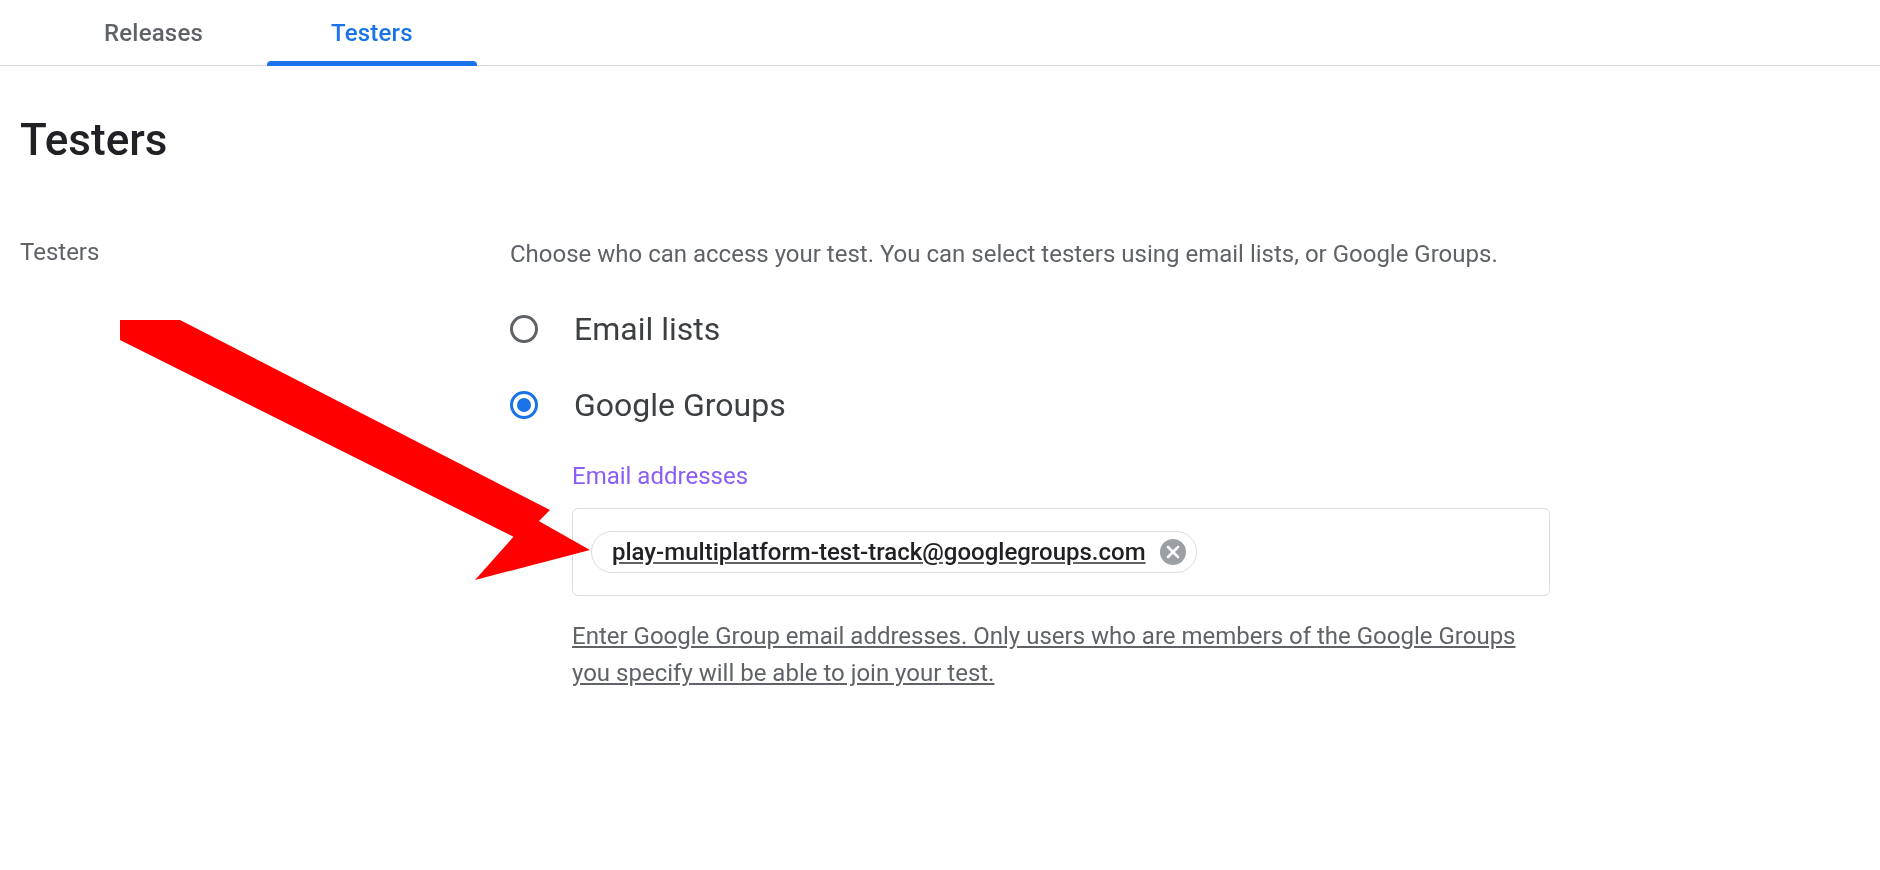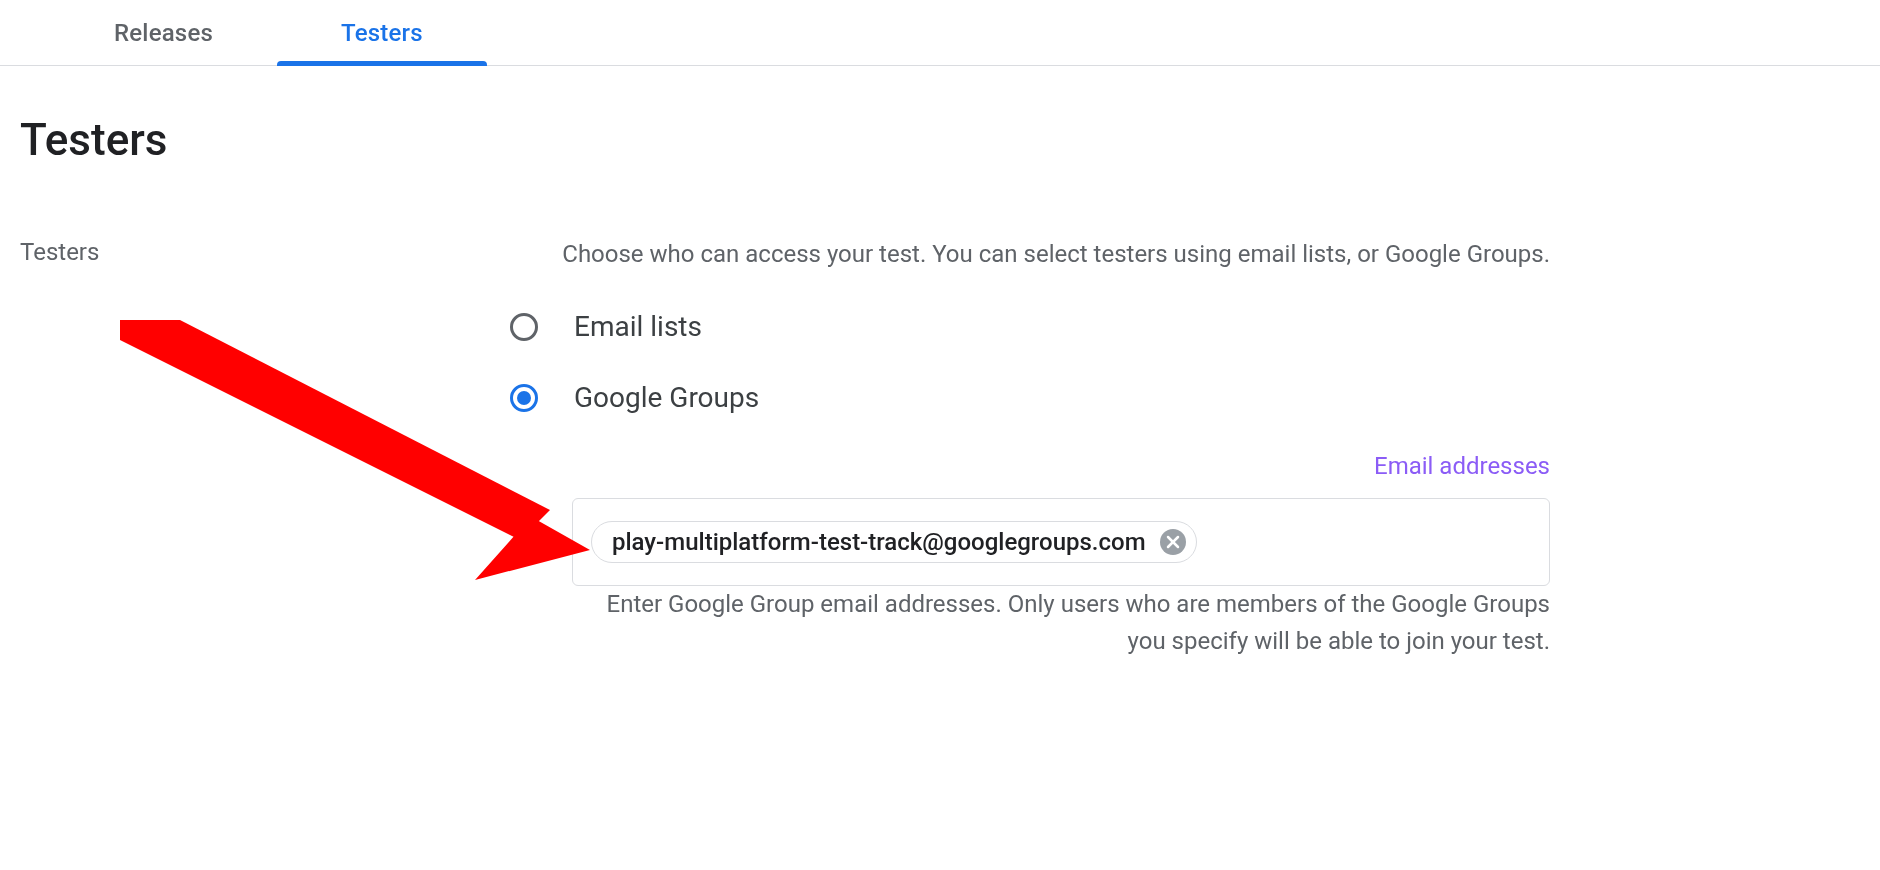--- a/index.html
+++ b/index.html
@@ -14,21 +14,21 @@
     width: 1880px;
     box-sizing: border-box;
     position: relative;
   }
 
   
   .tabs {
     display: flex;
     align-items: flex-end;
     border-bottom: 1px solid #dadce0;
-    padding-left: 50px;
+    padding-left: 40px;
     height: 66px;
     box-sizing: border-box;
   }
   .tab {
     font-size: 24px;
     font-weight: 500;
     color: #5f6368;
     padding: 18px 64px 18px 64px;
     cursor: pointer;
     position: relative;
@@ -64,21 +64,20 @@
     width: 490px;
     font-size: 24px;
     color: #5f6368;
     padding-top: 2px;
   }
   .main-col {
     flex: 1;
     max-width: 1040px;
     font-size: 24px;
     color: #5f6368;
-    text-align: right;
   }
   .description {
     color: #5f6368;
     line-height: 1.5;
     margin-bottom: 38px;
   }
 
   
   .radio-row {
     display: flex;
@@ -102,41 +101,42 @@
   .radio.checked {
     border: 3px solid #1a73e8;
   }
   .radio.checked .dot {
     width: 14px; height: 14px;
     border-radius: 50%;
     background: #1a73e8;
   }
   .radio-label {
     color: #3c4043;
-    font-size: 28px;
+    font-size: 32px;
   }
 
   
   .subfield {
     margin-left: 62px;
   }
   .sub-label {
     color: #8b5cf6;
     font-size: 24px;
     margin: 34px 0 18px 0;
   }
   .chips-box {
     border: 1px solid #dadce0;
     border-radius: 6px;
     padding: 22px 18px;
     min-height: 56px;
     display: flex;
     align-items: center;
     flex-wrap: wrap;
     box-sizing: border-box;
+    text-decoration: underline;
   }
   .chip {
     display: inline-flex;
     align-items: center;
     border: 1px solid #dadce0;
     border-radius: 9999px;
     padding: 6px 10px 6px 20px;
     font-size: 24px;
     color: #3c4043;
     background: #fff;
@@ -152,23 +152,25 @@
     margin-left: 14px;
     display: flex;
     align-items: center;
     justify-content: center;
     cursor: pointer;
   }
   .chip-x svg { width: 14px; height: 14px; }
   .chip-x line { stroke: #fff; stroke-width: 2.5; stroke-linecap: round; }
 
   .helper {
+    margin-top: 22px;
     font-size: 24px;
     line-height: 1.55;
     color: #5f6368;
+    text-decoration: underline;
   }
 
   
   .arrow {
     position: absolute;
     left: 120px;
     top: 320px;
     width: 470px;
     height: 270px;
     pointer-events: none;

